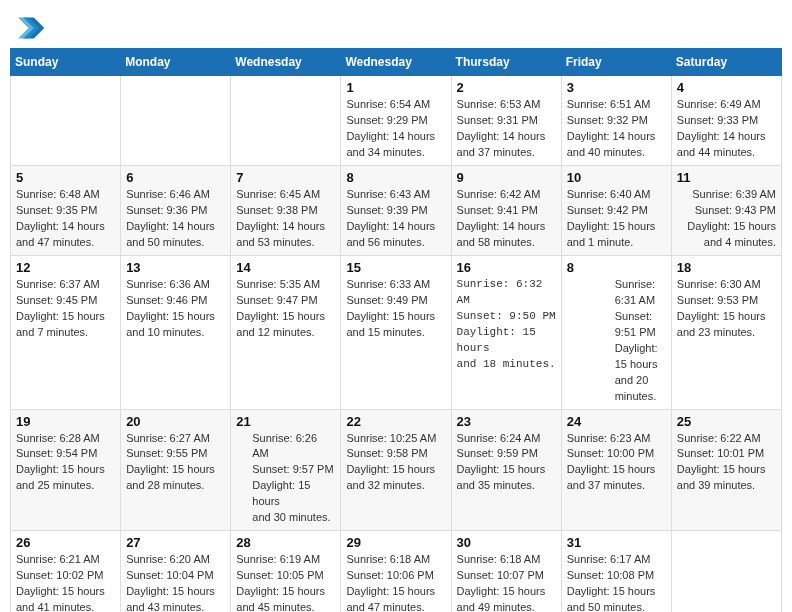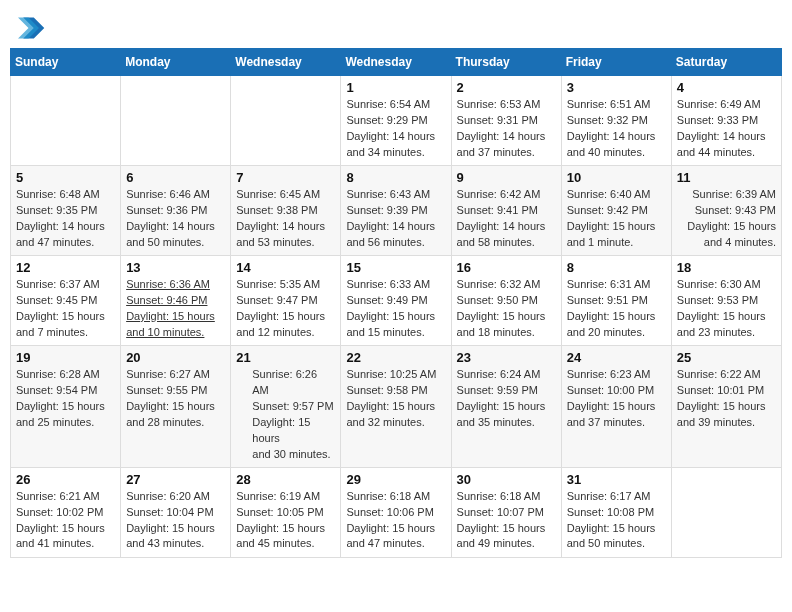--- a/index.html
+++ b/index.html
@@ -220,49 +220,49 @@
           <tr>
             <td>
               <span class="day-num">12</span>
               <div class="day-info" style="white-space: pre-line;">Sunrise: 6:37 AM
 Sunset: 9:45 PM
 Daylight: 15 hours
 and 7 minutes.</div>
             </td>
             <td>
               <span class="day-num">13</span>
-              <div class="day-info" style="white-space: pre-line; text-decoration: underline;">Sunrise: 6:36 AM
+              <div class="day-info" style="white-space: pre-line;">Sunrise: 6:36 AM
 Sunset: 9:46 PM
 Daylight: 15 hours
 and 10 minutes.</div>
             </td>
             <td>
               <span class="day-num">14</span>
               <div class="day-info" style="white-space: pre-line;">Sunrise: 5:35 AM
 Sunset: 9:47 PM
 Daylight: 15 hours
 and 12 minutes.</div>
             </td>
             <td>
               <span class="day-num">15</span>
               <div class="day-info" style="white-space: pre-line;">Sunrise: 6:33 AM
 Sunset: 9:49 PM
 Daylight: 15 hours
 and 15 minutes.</div>
             </td>
             <td>
               <span class="day-num">16</span>
-              <div class="day-info" style="white-space: pre-line;">Sunrise: 6:32 AM
+              <div class="day-info" style="white-space: pre-line; font-family: Liberation Mono, monospace;">Sunrise: 6:32 AM
 Sunset: 9:50 PM
 Daylight: 15 hours
 and 18 minutes.</div>
             </td>
             <td>
               <span class="day-num">8</span>
-              <div class="day-info" style="white-space: pre-line;">Sunrise: 6:31 AM
+              <div class="day-info" style="white-space: pre-line; margin-left: 48px;">Sunrise: 6:31 AM
 Sunset: 9:51 PM
 Daylight: 15 hours
 and 20 minutes.</div>
             </td>
             <td>
               <span class="day-num">18</span>
               <div class="day-info" style="white-space: pre-line;">Sunrise: 6:30 AM
 Sunset: 9:53 PM
 Daylight: 15 hours
 and 23 minutes.</div>

